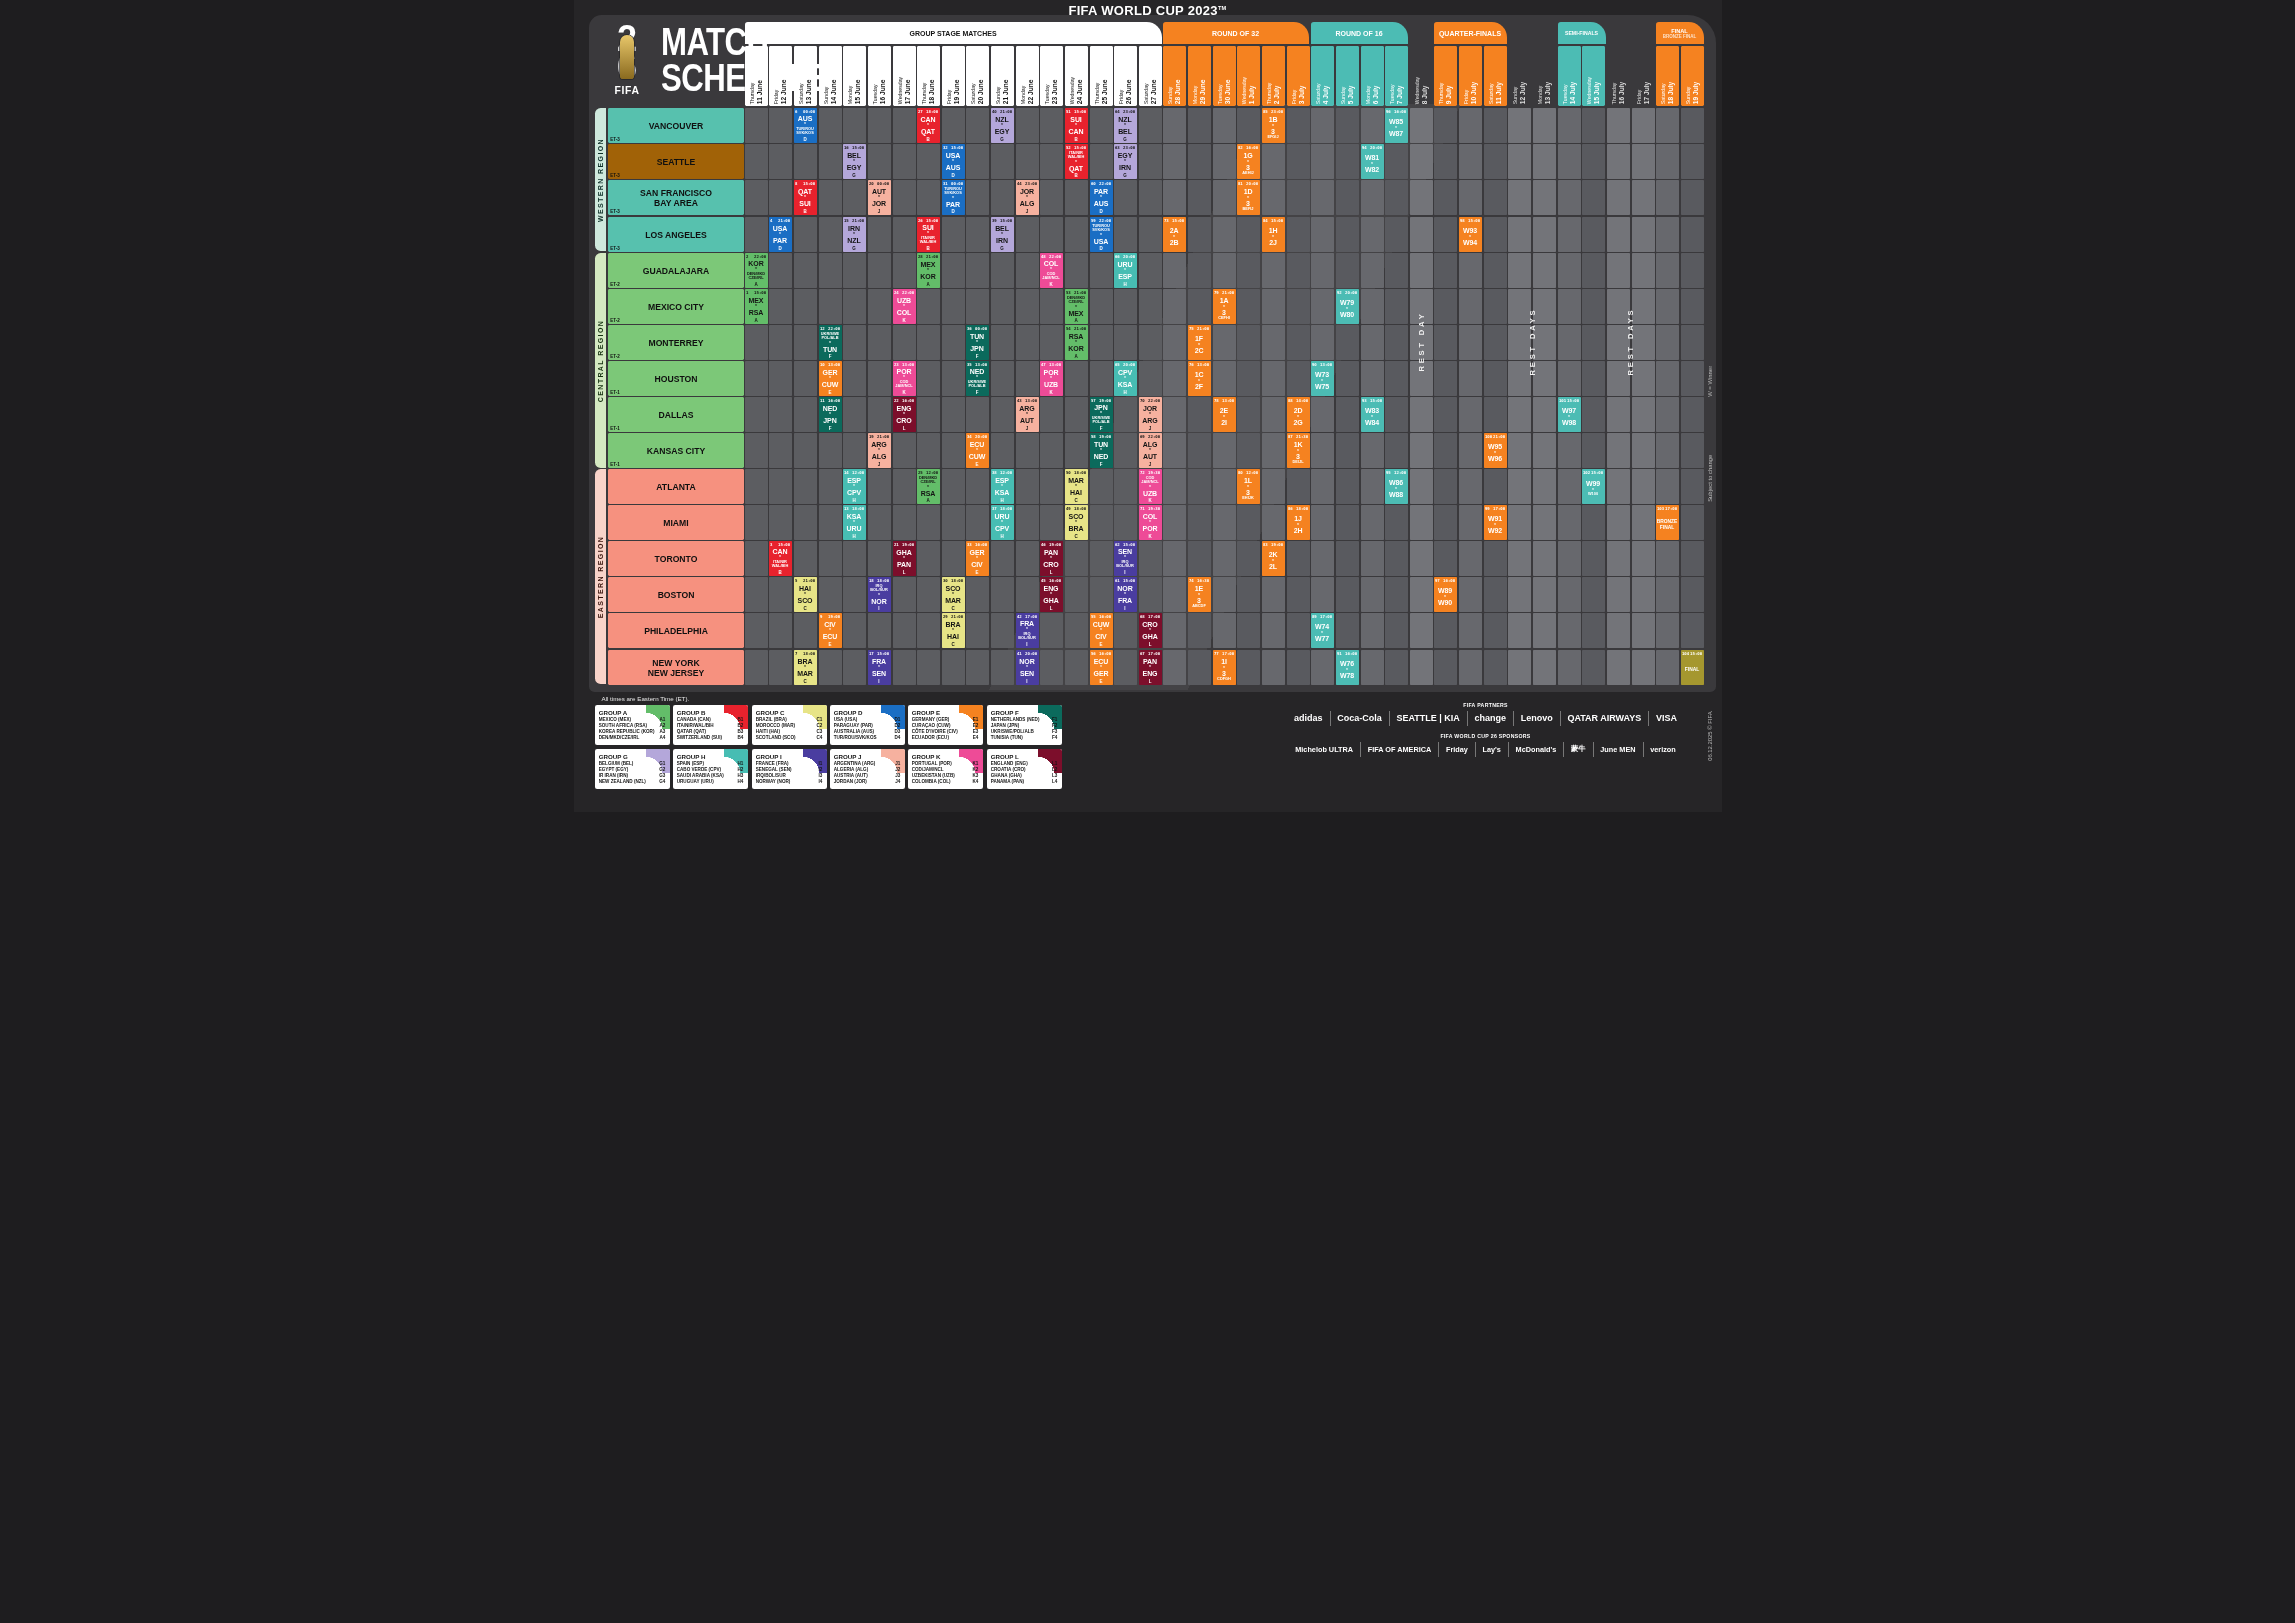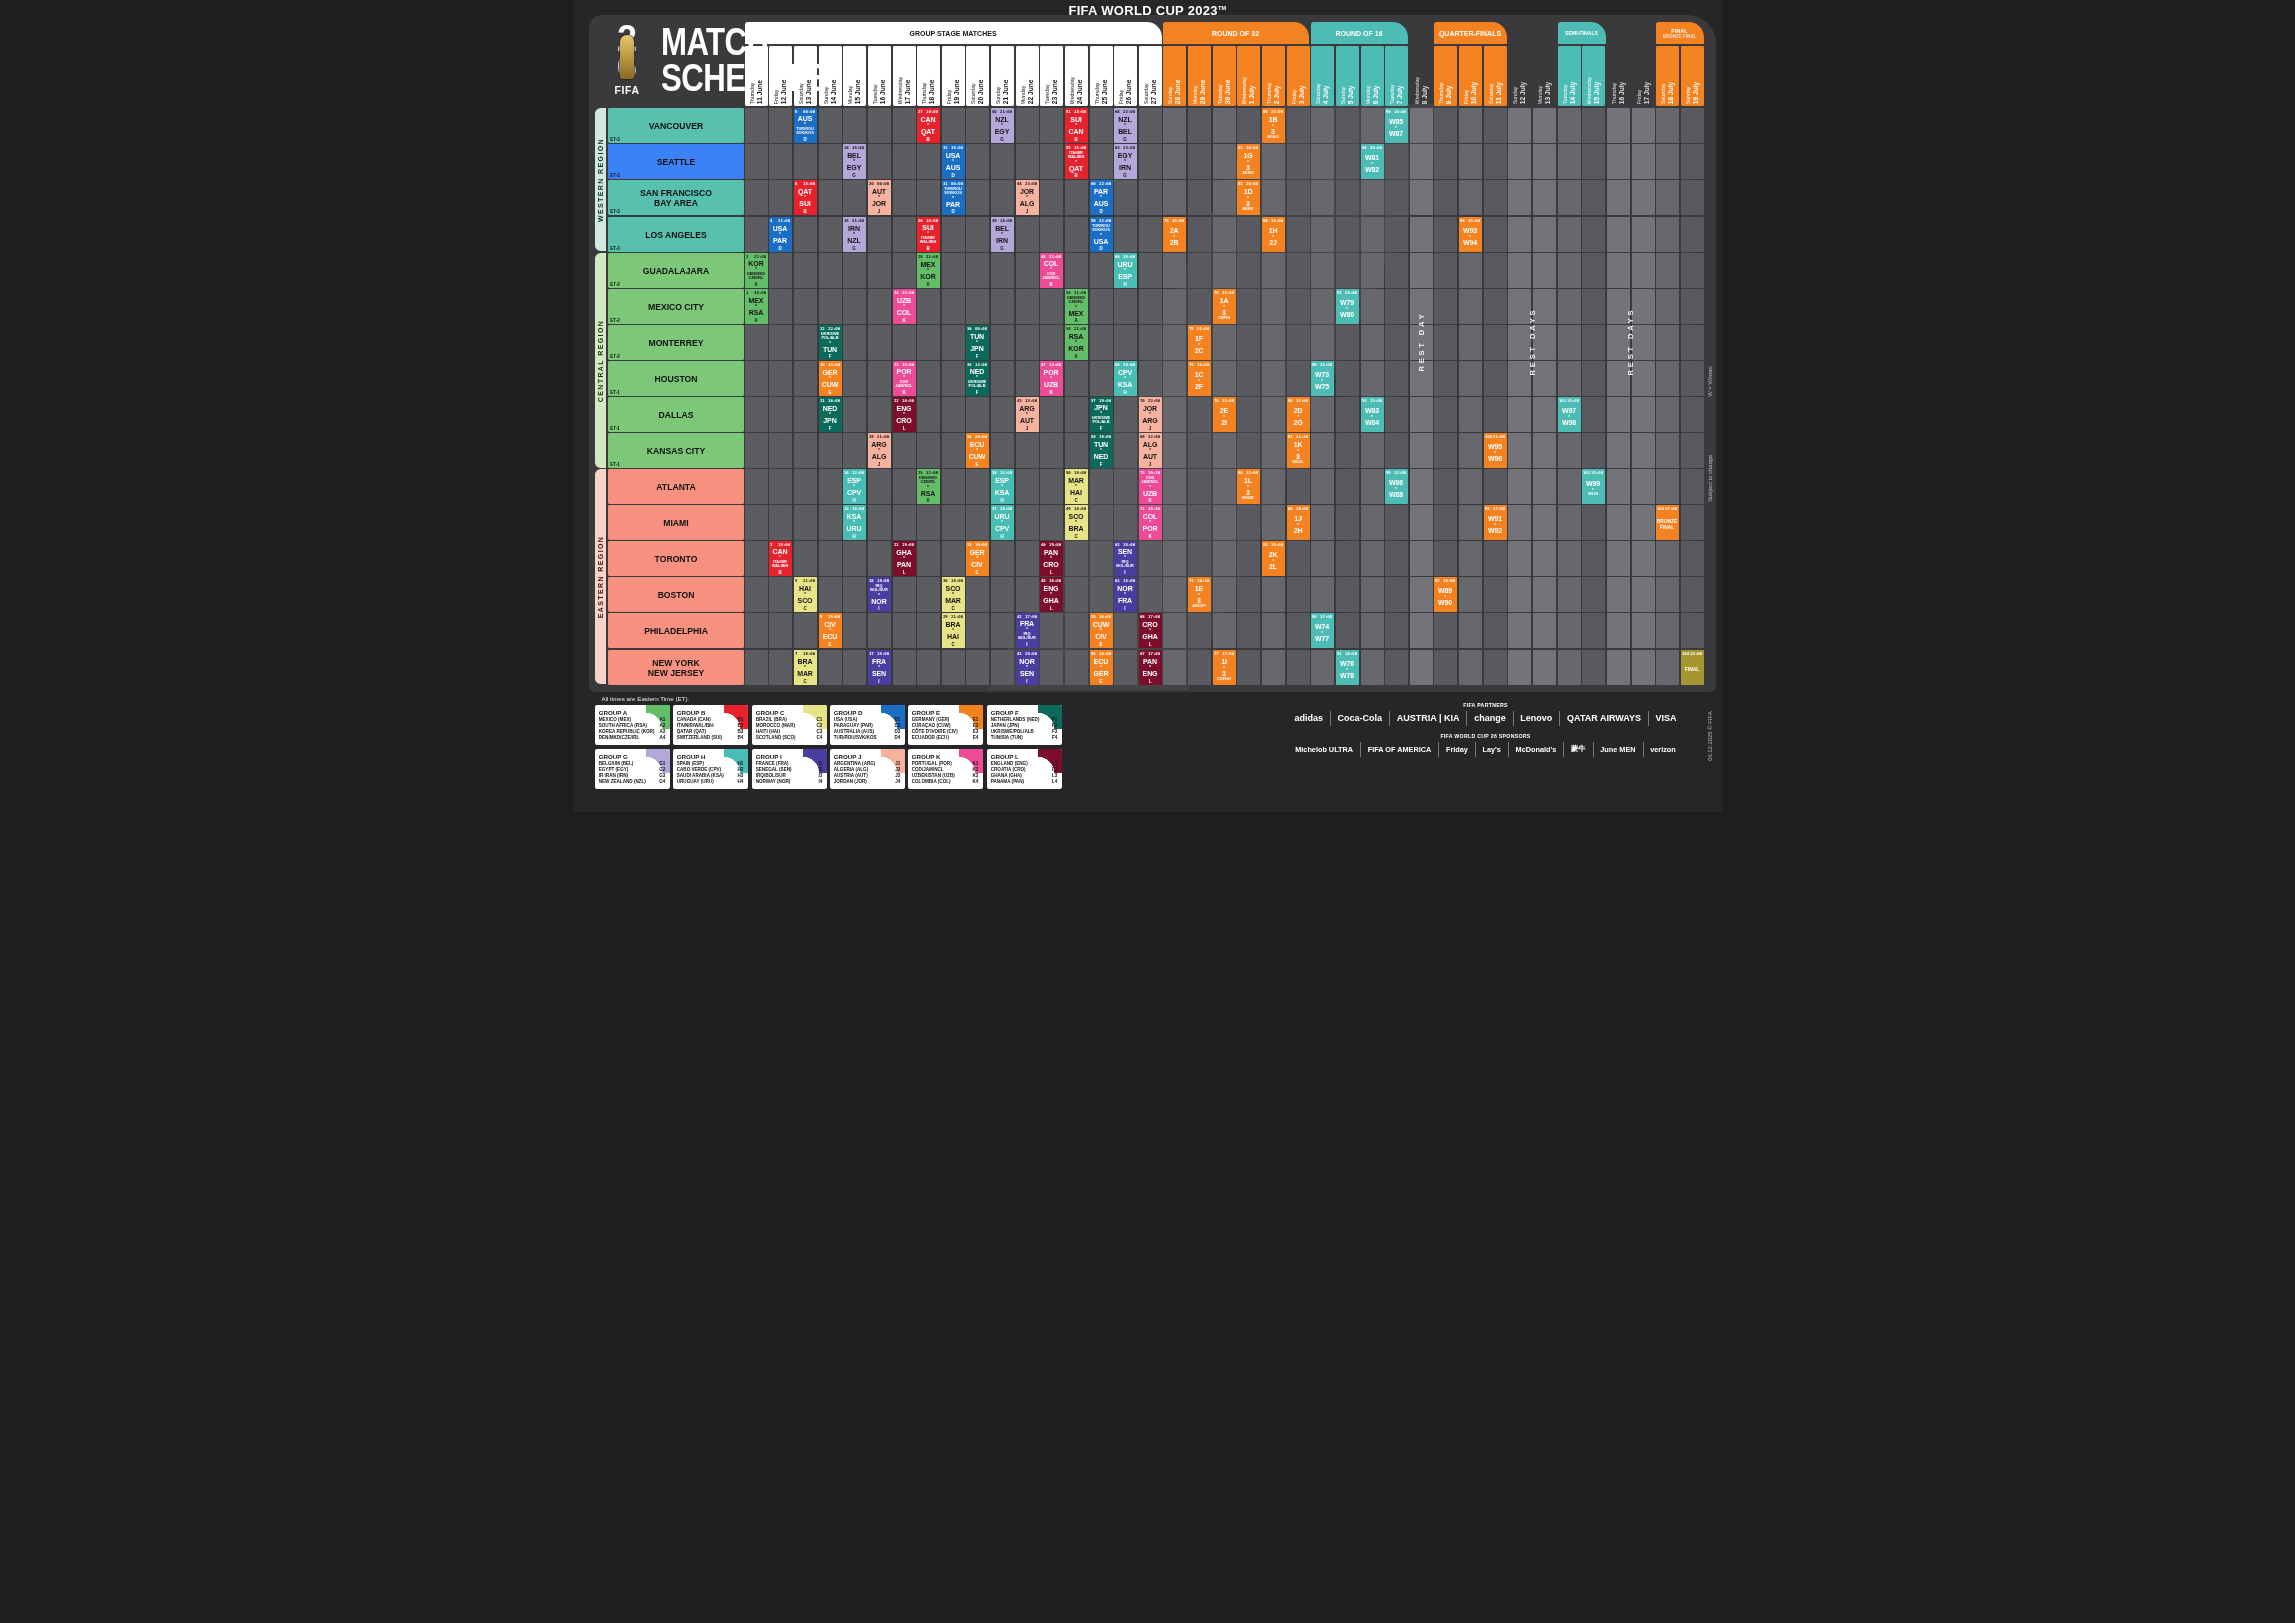--- a/index.html
+++ b/index.html
@@ -70,21 +70,21 @@
   <div id="sweep"></div>
   <div id="alltimes" class="abs">All times are Eastern Time (ET).</div>
   <div id="legend"></div>
   <div id="sponsors" class="abs">
     <div class="sptitle">FIFA PARTNERS</div>
     <div class="sprow" id="partnersRow">
         <span>adidas</span>
         <div class="sep"></div>
         <span>Coca-Cola</span>
         <div class="sep"></div>
-        <span>AUSTRIA | KIA</span>
+        <span>SEATTLE | KIA</span>
         <div class="sep"></div>
         <span>change</span>
         <div class="sep"></div>
         <span>Lenovo</span>
         <div class="sep"></div>
         <span>QATAR AIRWAYS</span>
         <div class="sep"></div>
         <span>VISA</span>
       </div>
     <div class="sptitle">FIFA WORLD CUP 26 SPONSORS</div>
@@ -2327,21 +2327,21 @@
         </div>
       </div>
     </div>
     <div class="rbar" style="top: 108px; height: 143px; background: rgb(207, 233, 221); color: rgb(13, 47, 40);">
       <div class="rot">WESTERN REGION</div>
     </div>
     <div class="city" style="top: 108px; height: 35px; background: rgb(87, 193, 174); color: rgb(16, 16, 16);">
       <div class="nm">VANCOUVER</div>
       <div class="et">ET-3</div>
     </div>
-    <div class="city" style="top: 144px; height: 35px; background: #3b82f6; color: rgb(16, 16, 16);">
+    <div class="city" style="top: 144px; height: 35px; background: #a16207; color: rgb(16, 16, 16);">
       <div class="nm">SEATTLE</div>
       <div class="et">ET-3</div>
     </div>
     <div class="city" style="top: 180px; height: 35px; background: rgb(87, 193, 174); color: rgb(16, 16, 16);">
       <div class="nm">SAN FRANCISCO
 BAY AREA</div>
       <div class="et">ET-3</div>
     </div>
     <div class="city" style="top: 217px; height: 35px; background: rgb(87, 193, 174); color: rgb(16, 16, 16);">
       <div class="nm">LOS ANGELES</div>

